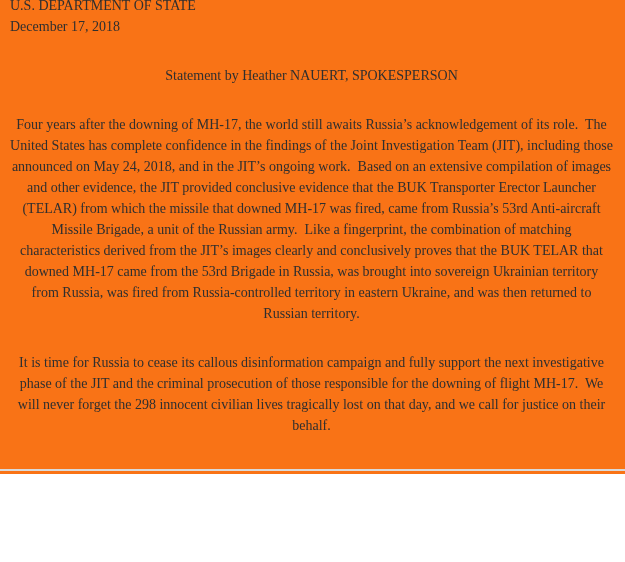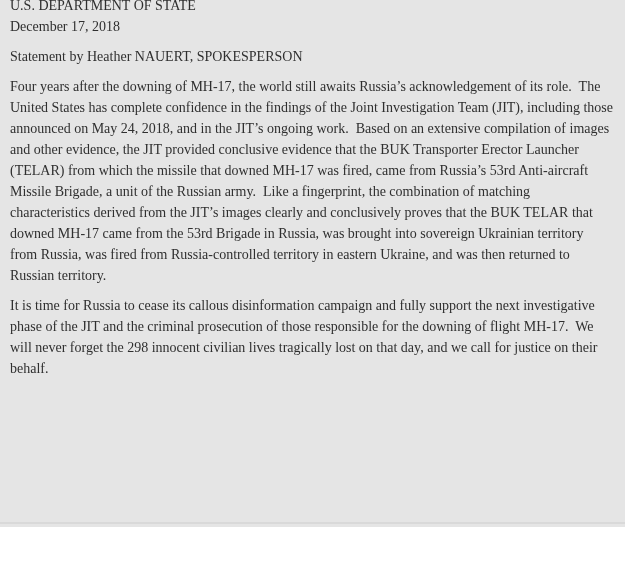--- a/index.html
+++ b/index.html
@@ -3,41 +3,42 @@
 <meta charset="utf-8">
 <style>
   html, body {
     margin: 0;
     padding: 0;
     background: #ffffff;
   }
   .page {
     position: relative;
     width: 625px;
-    height: 527px;
-    background: #e5e5e5;
+    height: 474px;
+    background: #f97316;
     overflow: hidden;
     font-family: "Liberation Serif", "DejaVu Serif", serif;
     color: #2f2f2f;
     -webkit-font-smoothing: antialiased;
   }
   .content {
     position: absolute;
     top: -5px;
     left: 10px;
     width: 603px;
   }
   .textline, .para {
     font-size: 14px;
     line-height: 21px;
     white-space: pre-wrap;
     word-wrap: break-word;
   }
   .block-gap {
-    margin-top: 9px;
+    margin-top: 28px;
+    text-align: center;
   }
   .bottom-rule {
     position: absolute;
     left: 0;
     right: 0;
     bottom: 3px;
     height: 2px;
     background: #d9d9d9;
   }
 </style>

